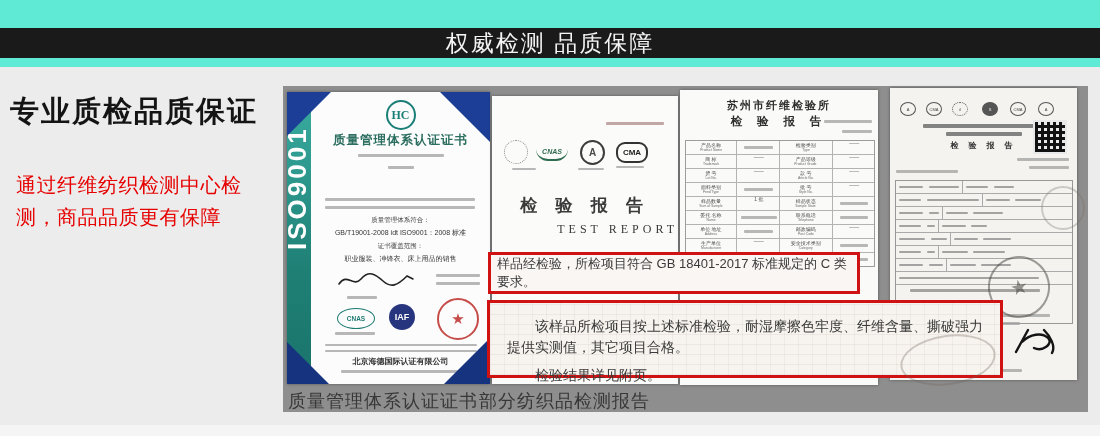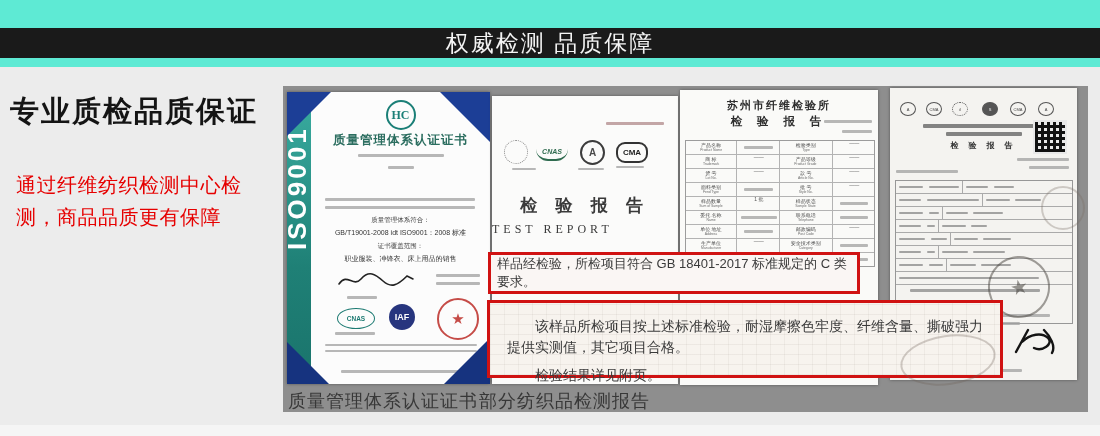--- a/index.html
+++ b/index.html
@@ -45,21 +45,21 @@
   .fzd{position:absolute;background:#6e6e6e;opacity:.85;border-radius:1px;}
   .cnas-oval{position:absolute;left:26px;top:216px;width:36px;height:19px;border:1.5px solid #1c7a72;border-radius:50%;
      color:#1c7a72;font-size:6.5px;font-weight:bold;display:flex;align-items:center;justify-content:center;}
   .iaf-circle{position:absolute;left:78px;top:212px;width:26px;height:26px;border-radius:50%;background:#27357e;color:#fff;
      font-size:9px;font-weight:bold;display:flex;align-items:center;justify-content:center;}
   .seal{position:absolute;left:126px;top:206px;width:38px;height:38px;border:2px solid #c03a35;border-radius:50%;opacity:.9;
      color:#c03a35;display:flex;align-items:center;justify-content:center;font-size:15px;}
   
   .c2-title{position:absolute;left:0;right:0;top:98px;text-align:center;font-size:17px;font-weight:bold;color:#3a3a3a;
      letter-spacing:7px;font-family:"Liberation Serif",serif;}
-  .c2-sub{position:absolute;left:0;right:0;top:126px;text-align:left;font-size:12px;color:#3a3a3a;letter-spacing:4px;
+  .c2-sub{position:absolute;left:0;right:0;top:126px;text-align:right;font-size:12px;color:#3a3a3a;letter-spacing:4px;
      font-family:"Liberation Serif",serif;}
   .mark{position:absolute;display:flex;align-items:center;justify-content:center;color:#4a4a4a;}
   .mk-seal{left:12px;top:44px;width:22px;height:22px;border:1.5px dotted #8a8a8a;border-radius:50%;font-size:5px;}
   .mk-cnas{left:44px;top:48px;width:32px;height:15px;border-bottom:2px solid #2f6b4f;border-radius:0 0 12px 12px;
      font-size:7px;font-weight:bold;color:#2f6b4f;font-style:italic;}
   .mk-cal{left:88px;top:44px;width:21px;height:21px;border:2px solid #3c3c3c;border-radius:50%;font-size:10px;font-weight:bold;}
   .mk-cma{left:124px;top:46px;width:28px;height:17px;border:2px solid #333;border-radius:9px;font-size:8px;font-weight:bold;color:#222;}
   
   .c3-org{position:absolute;left:0;right:0;top:8px;text-align:center;font-size:11px;font-weight:bold;color:#2e2e2e;
      letter-spacing:2px;font-family:"Liberation Serif",serif;}
@@ -140,20 +140,21 @@
       </svg>
       <div class="fz" style="right:10px;top:182px;width:44px;height:2.5px;"></div>
       <div class="fz" style="right:10px;top:190px;width:44px;height:2.5px;"></div>
       <div class="fz" style="left:36px;top:204px;width:30px;height:2.5px;"></div>
       <div class="cnas-oval">CNAS</div>
       <div class="iaf-circle">IAF</div>
       <div class="seal">★</div>
       <div class="fz" style="left:24px;top:240px;width:40px;height:2.5px;"></div>
       <div class="fz" style="left:14px;top:252px;width:152px;height:2px;"></div>
       <div class="fz" style="left:14px;top:258px;width:152px;height:2px;"></div>
+      <div class="c1-issuer">北京海德国际认证有限公司</div>
       <div class="fz" style="left:50%;transform:translateX(-50%);top:278px;width:120px;height:2.5px;"></div>
     </div>
     <div class="tri tri-tl"></div>
     <div class="tri tri-tr"></div>
     <div class="tri tri-bl"></div>
     <div class="tri tri-br"></div>
   </div>
 
   <div class="abs paper cert2">
     <div class="fz" style="right:14px;top:26px;width:58px;height:3px;background:#b08a8a;"></div>

